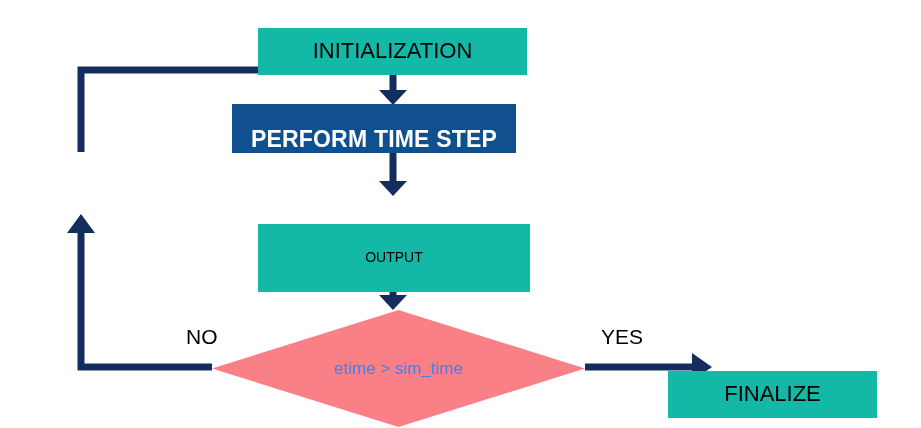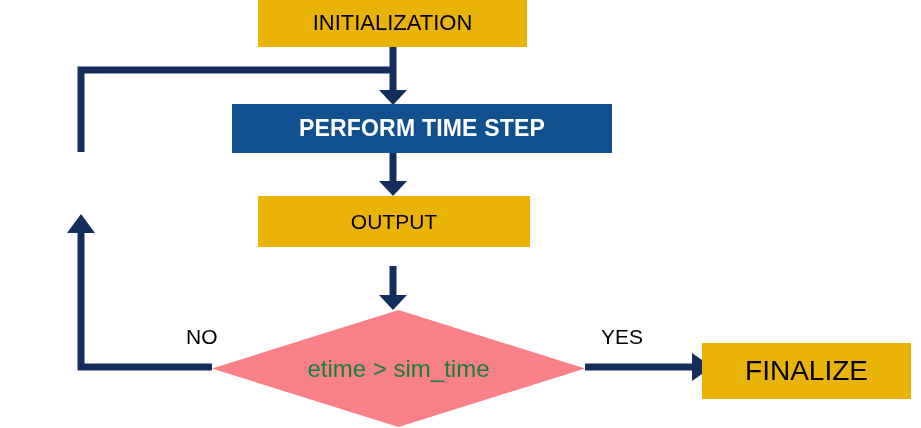--- a/index.html
+++ b/index.html
@@ -22,70 +22,71 @@
     box-sizing: border-box;
     display: flex;
     align-items: center;
     justify-content: center;
     text-align: center;
     color: #000000;
     line-height: 1.12;
     white-space: pre-line;
   }
   .box-light {
-    background: #eab308;
+    background: #14b8a6;
+    margin-top: 28px;
   }
   .box-dark {
     background: #10508f;
     color: #ffffff;
     font-weight: bold;
   }
   
   #node-init {
     left: 258px; top: 0px; width: 269px; height: 47px;
     font-size: 22px;
   }
   #node-perform {
-    left: 232px; top: 104px; width: 380px; height: 49px;
-    font-size: 23px; letter-spacing: 0.2px;
+    left: 232px; top: 104px; width: 284px; height: 49px;
+    font-size: 23px; letter-spacing: 0.2px; align-items: flex-end;
   }
   #node-output {
-    left: 258px; top: 196px; width: 272px; height: 51px;
-    font-size: 21px;
+    left: 258px; top: 196px; width: 272px; height: 68px;
+    font-size: 14px;
     flex-direction: column;
     justify-content: center;
   }
   #node-output .line { display: block; }
   #node-etime {
     left: 0px; top: 152px; width: 161px; height: 62px;
     font-size: 23px; font-weight: bold;
   }
   #node-finalize {
-    left: 702px; top: 343px; width: 209px; height: 56px;
-    font-size: 28px;
+    left: 668px; top: 343px; width: 209px; height: 47px;
+    font-size: 22px;
   }
   
   #node-decision {
     position: absolute;
     left: 212px; top: 310px; width: 373px; height: 117px;
   }
   #node-decision .diamond-shape {
     position: absolute;
     inset: 0;
     background: #fa8087;
     clip-path: polygon(50% 0%, 100% 50%, 50% 100%, 0% 50%);
   }
   #node-decision .diamond-label {
     position: absolute;
     left: 0; right: 0; top: 0; bottom: 0;
     display: flex;
     align-items: center;
     justify-content: center;
-    font-size: 24px;
-    color: #15803d;
+    font-size: 17px;
+    color: #3b82f6;
   }
   
   .branch-label {
     position: absolute;
     font-size: 21px;
     color: #000000;
   }
   #label-no { left: 186px; top: 325px; }
   #label-yes { left: 568px; top: 325px; margin-left: 33px; }
   

